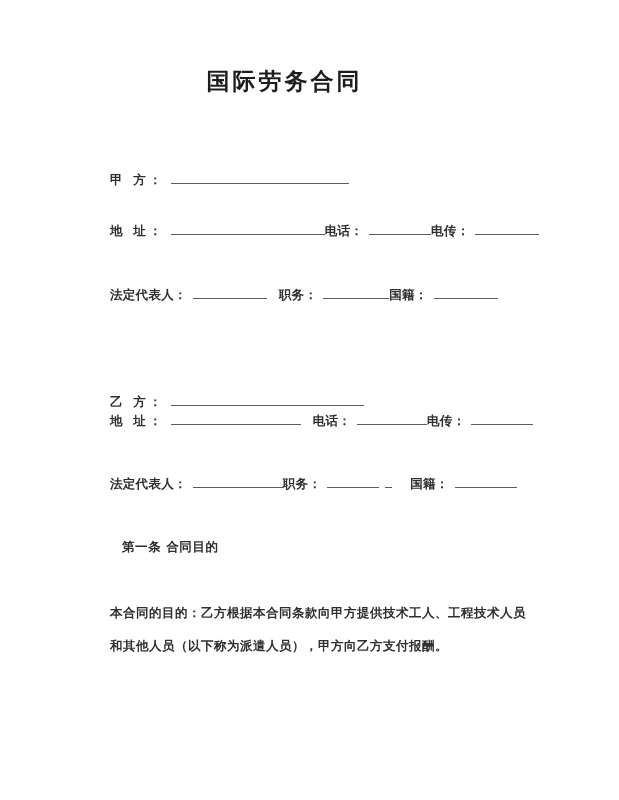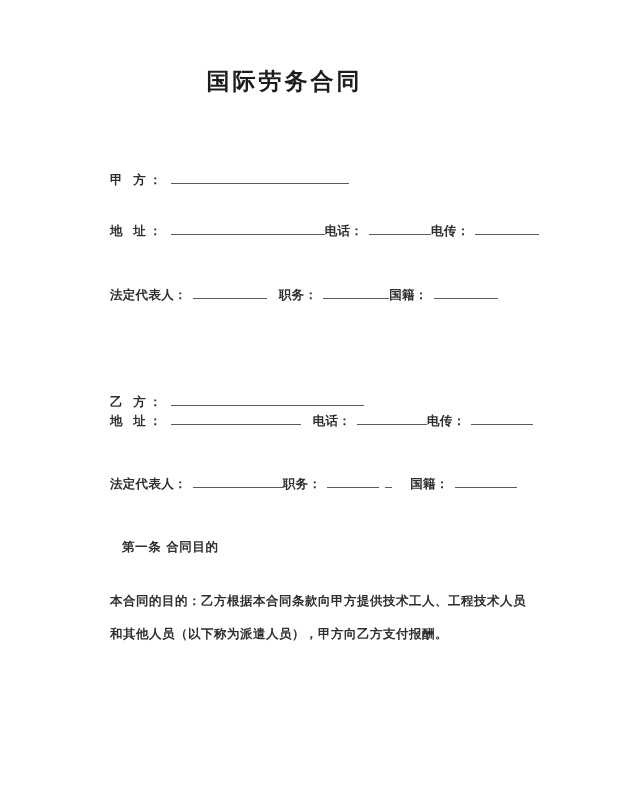--- a/index.html
+++ b/index.html
@@ -96,21 +96,21 @@
   .body-para {
     position: absolute;
     left: 110px;
     width: 424px;
     font-size: 12.5px;
     font-weight: bold;
     color: #2f2f2f;
     line-height: 33px;
     letter-spacing: 0.5px;
   }
-  #para-purpose { top: 584px; }
+  #para-purpose { top: 596px; }
   #para-cooperate { top: 691px; }
 </style>
 </head>
 <body>
 
 <div class="page">
 
   <div class="doc-title">国际劳务合同</div>
 
   <div class="field-row" id="row-party-a">

